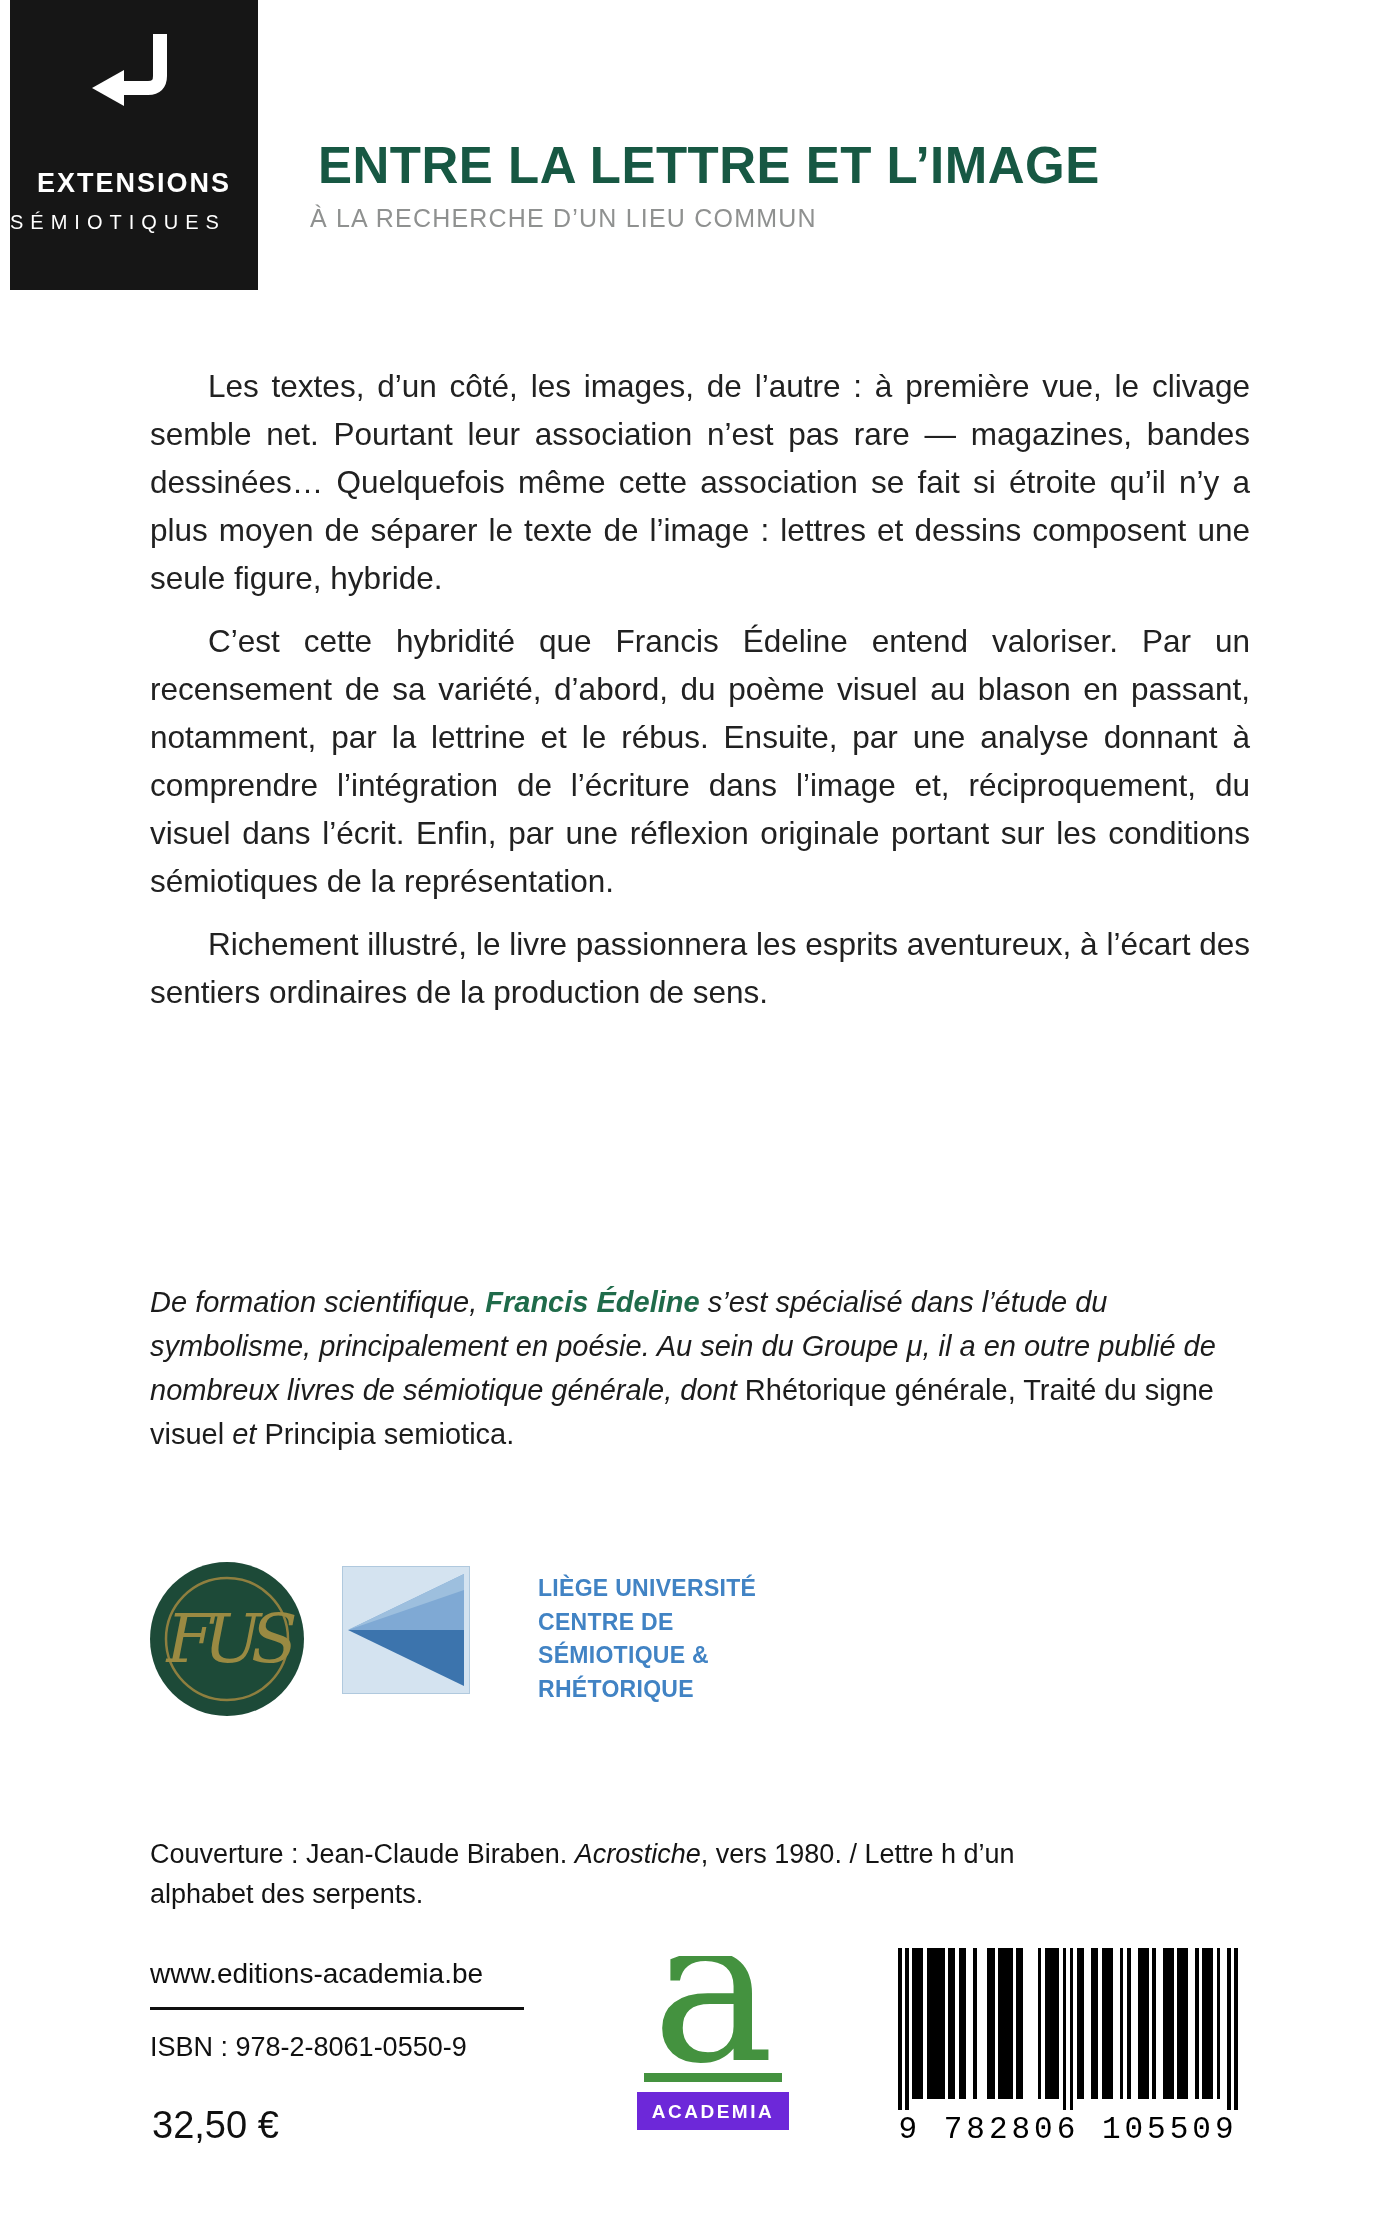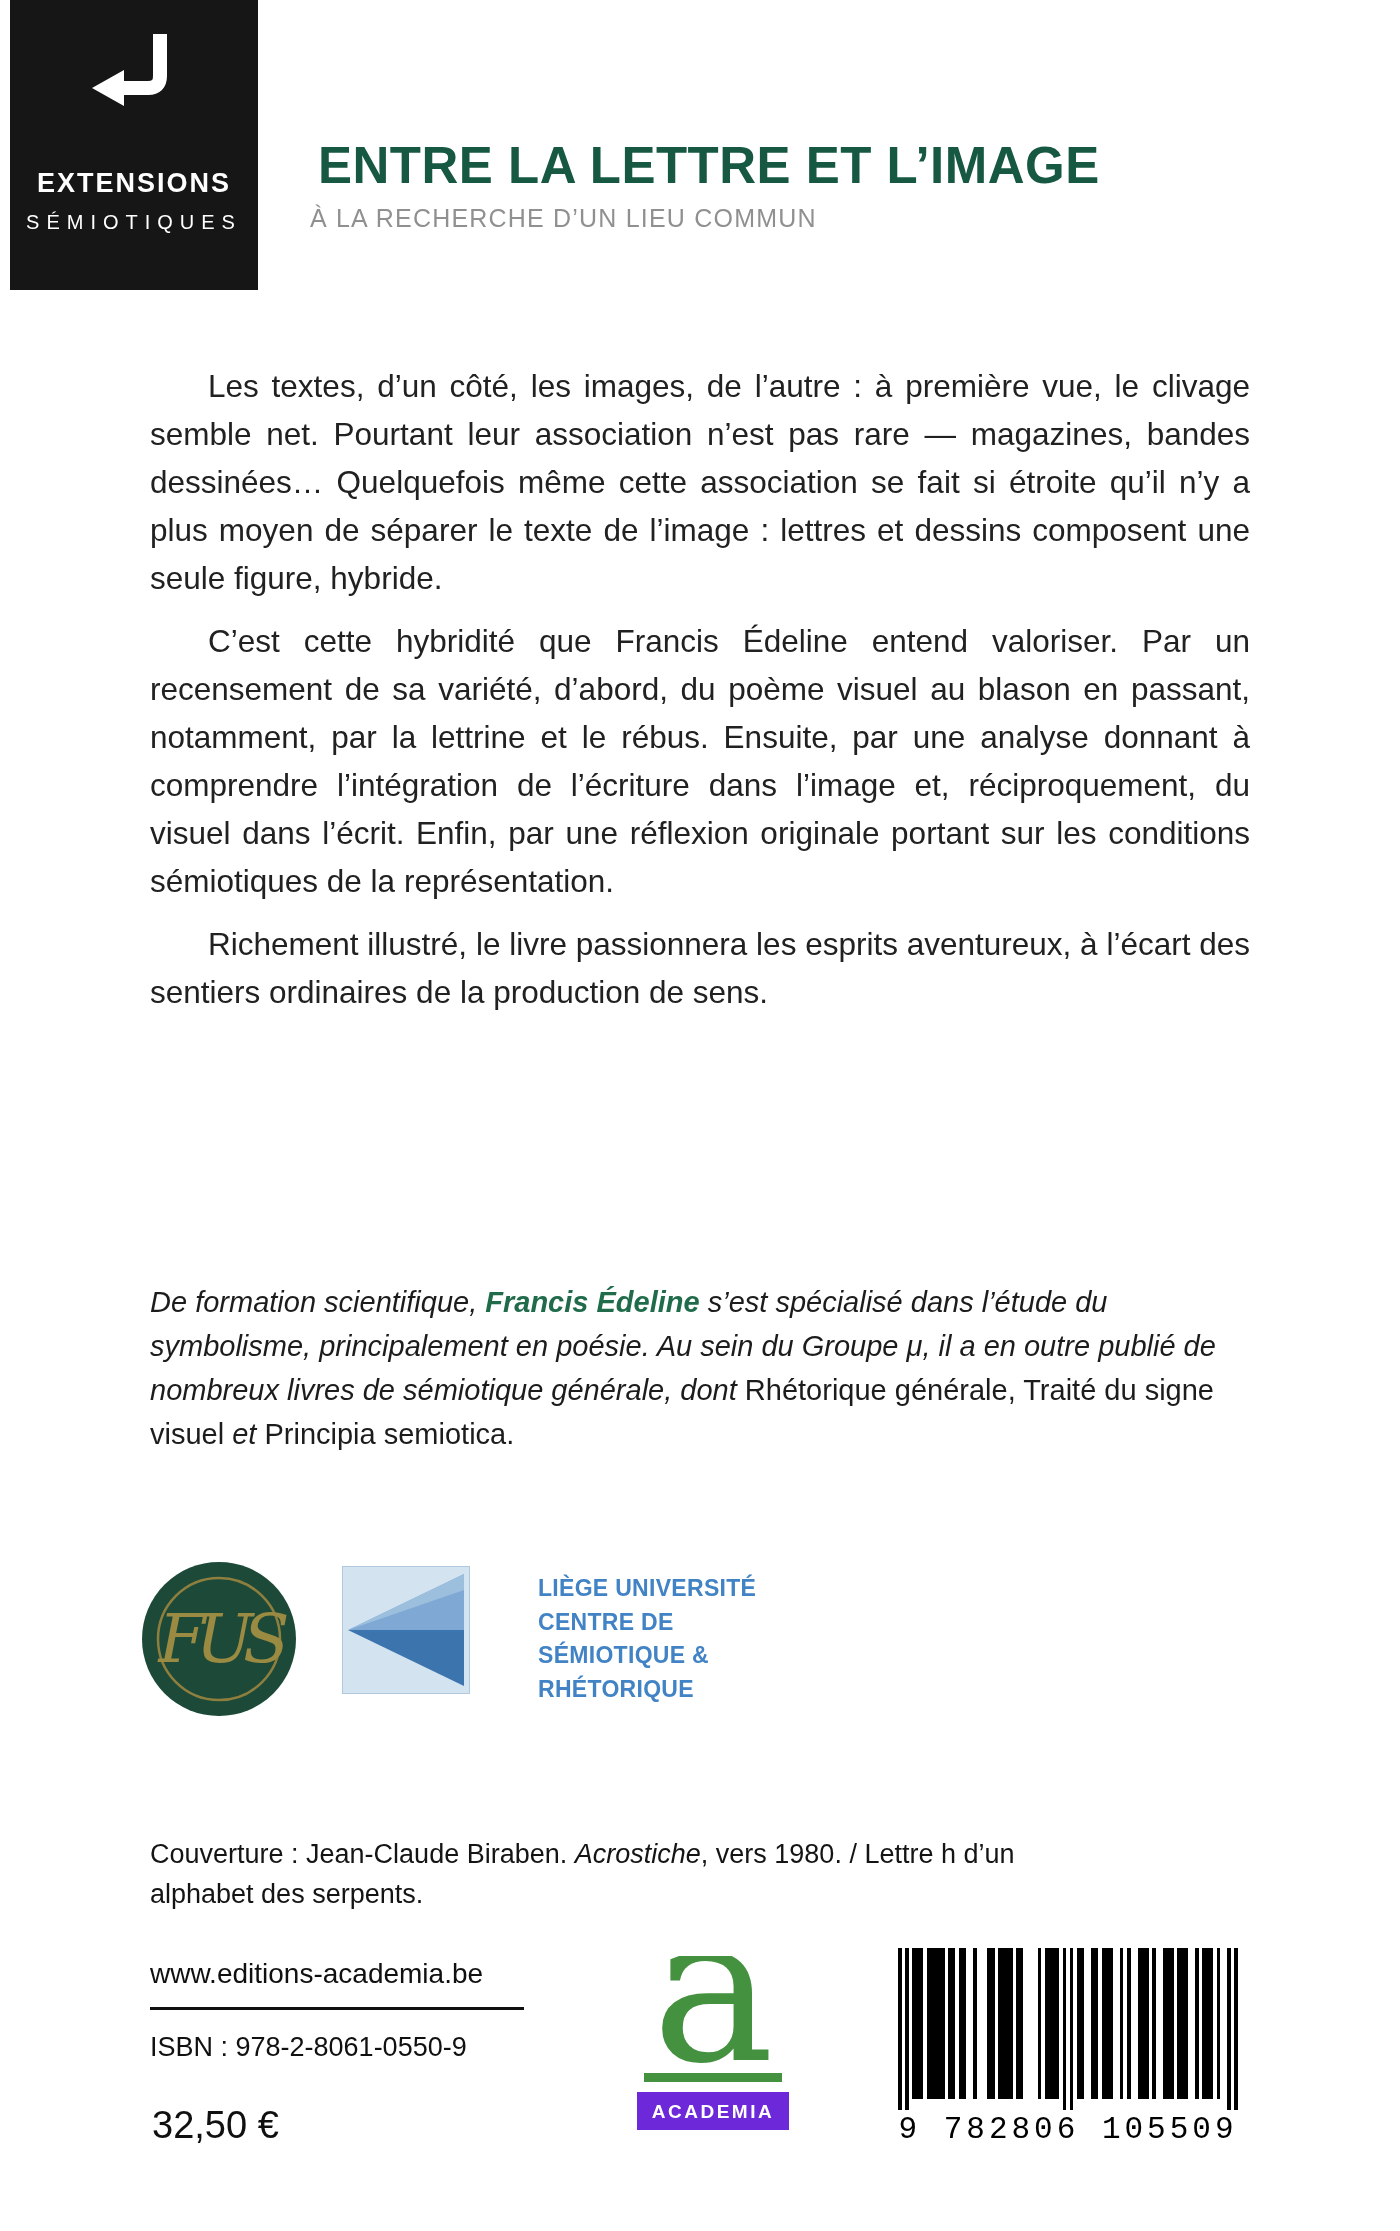--- a/index.html
+++ b/index.html
@@ -6,42 +6,42 @@
   .page{
     position:relative;width:1400px;height:2231px;background:#ffffff;
     font-family:"Liberation Sans",sans-serif;overflow:hidden;
   }
 
   
   .collection-box{position:absolute;left:10px;top:0;width:248px;height:290px;background:#161616;}
   .arrow-wrap{position:absolute;left:50%;top:24px;transform:translateX(-50%);}
   .col-line1{position:absolute;top:168px;left:0;right:0;text-align:center;color:#ffffff;
     font-size:27px;font-weight:700;letter-spacing:2px;}
-  .col-line2{position:absolute;top:211px;left:0;right:0;text-align:center;color:#ffffff;
+  .col-line2{position:absolute;top:211px;left:0;right:0;text-align:left;color:#ffffff;
     font-size:20px;font-weight:400;letter-spacing:7px;}
 
   
   .title{position:absolute;left:308px;top:126px;margin:10px;font-size:51px;font-weight:600;
     color:#175843;letter-spacing:0.5px;white-space:nowrap;}
   .subtitle{position:absolute;left:310px;top:204px;margin:0;font-size:25px;font-weight:500;
     color:#8f9190;letter-spacing:1.2px;white-space:nowrap;}
 
   
   .blurb{position:absolute;left:150px;top:362px;width:1100px;font-size:31.5px;line-height:48px;
     color:#212121;text-align:justify;}
   .blurb p{margin:0 0 15px 0;text-indent:58px;}
 
   
   .bio{position:absolute;left:150px;top:1280px;width:1110px;font-size:29px;line-height:44px;
     color:#1c1c1c;font-style:italic;}
   .bio .name{font-weight:700;color:#1f6b4a;}
   .bio .roman{font-style:normal;}
 
   
-  .fus-logo{position:absolute;left:140px;top:1560px;text-align:center;}
+  .fus-logo{position:absolute;left:148px;top:1560px;text-align:center;}
   .liege-logo{position:absolute;left:342px;top:1566px;}
   .liege-text{position:absolute;left:494px;top:1572px;color:#4183c4;font-weight:700;
     font-size:23px;line-height:33.5px;letter-spacing:0.3px;margin-left:44px;}
 
   
   .credit{position:absolute;left:150px;top:1834px;width:960px;font-size:27px;line-height:40px;color:#141414;}
   .credit .italic{font-style:italic;}
 
   
   .website{position:absolute;left:150px;top:1958px;font-size:28px;color:#101010;}

